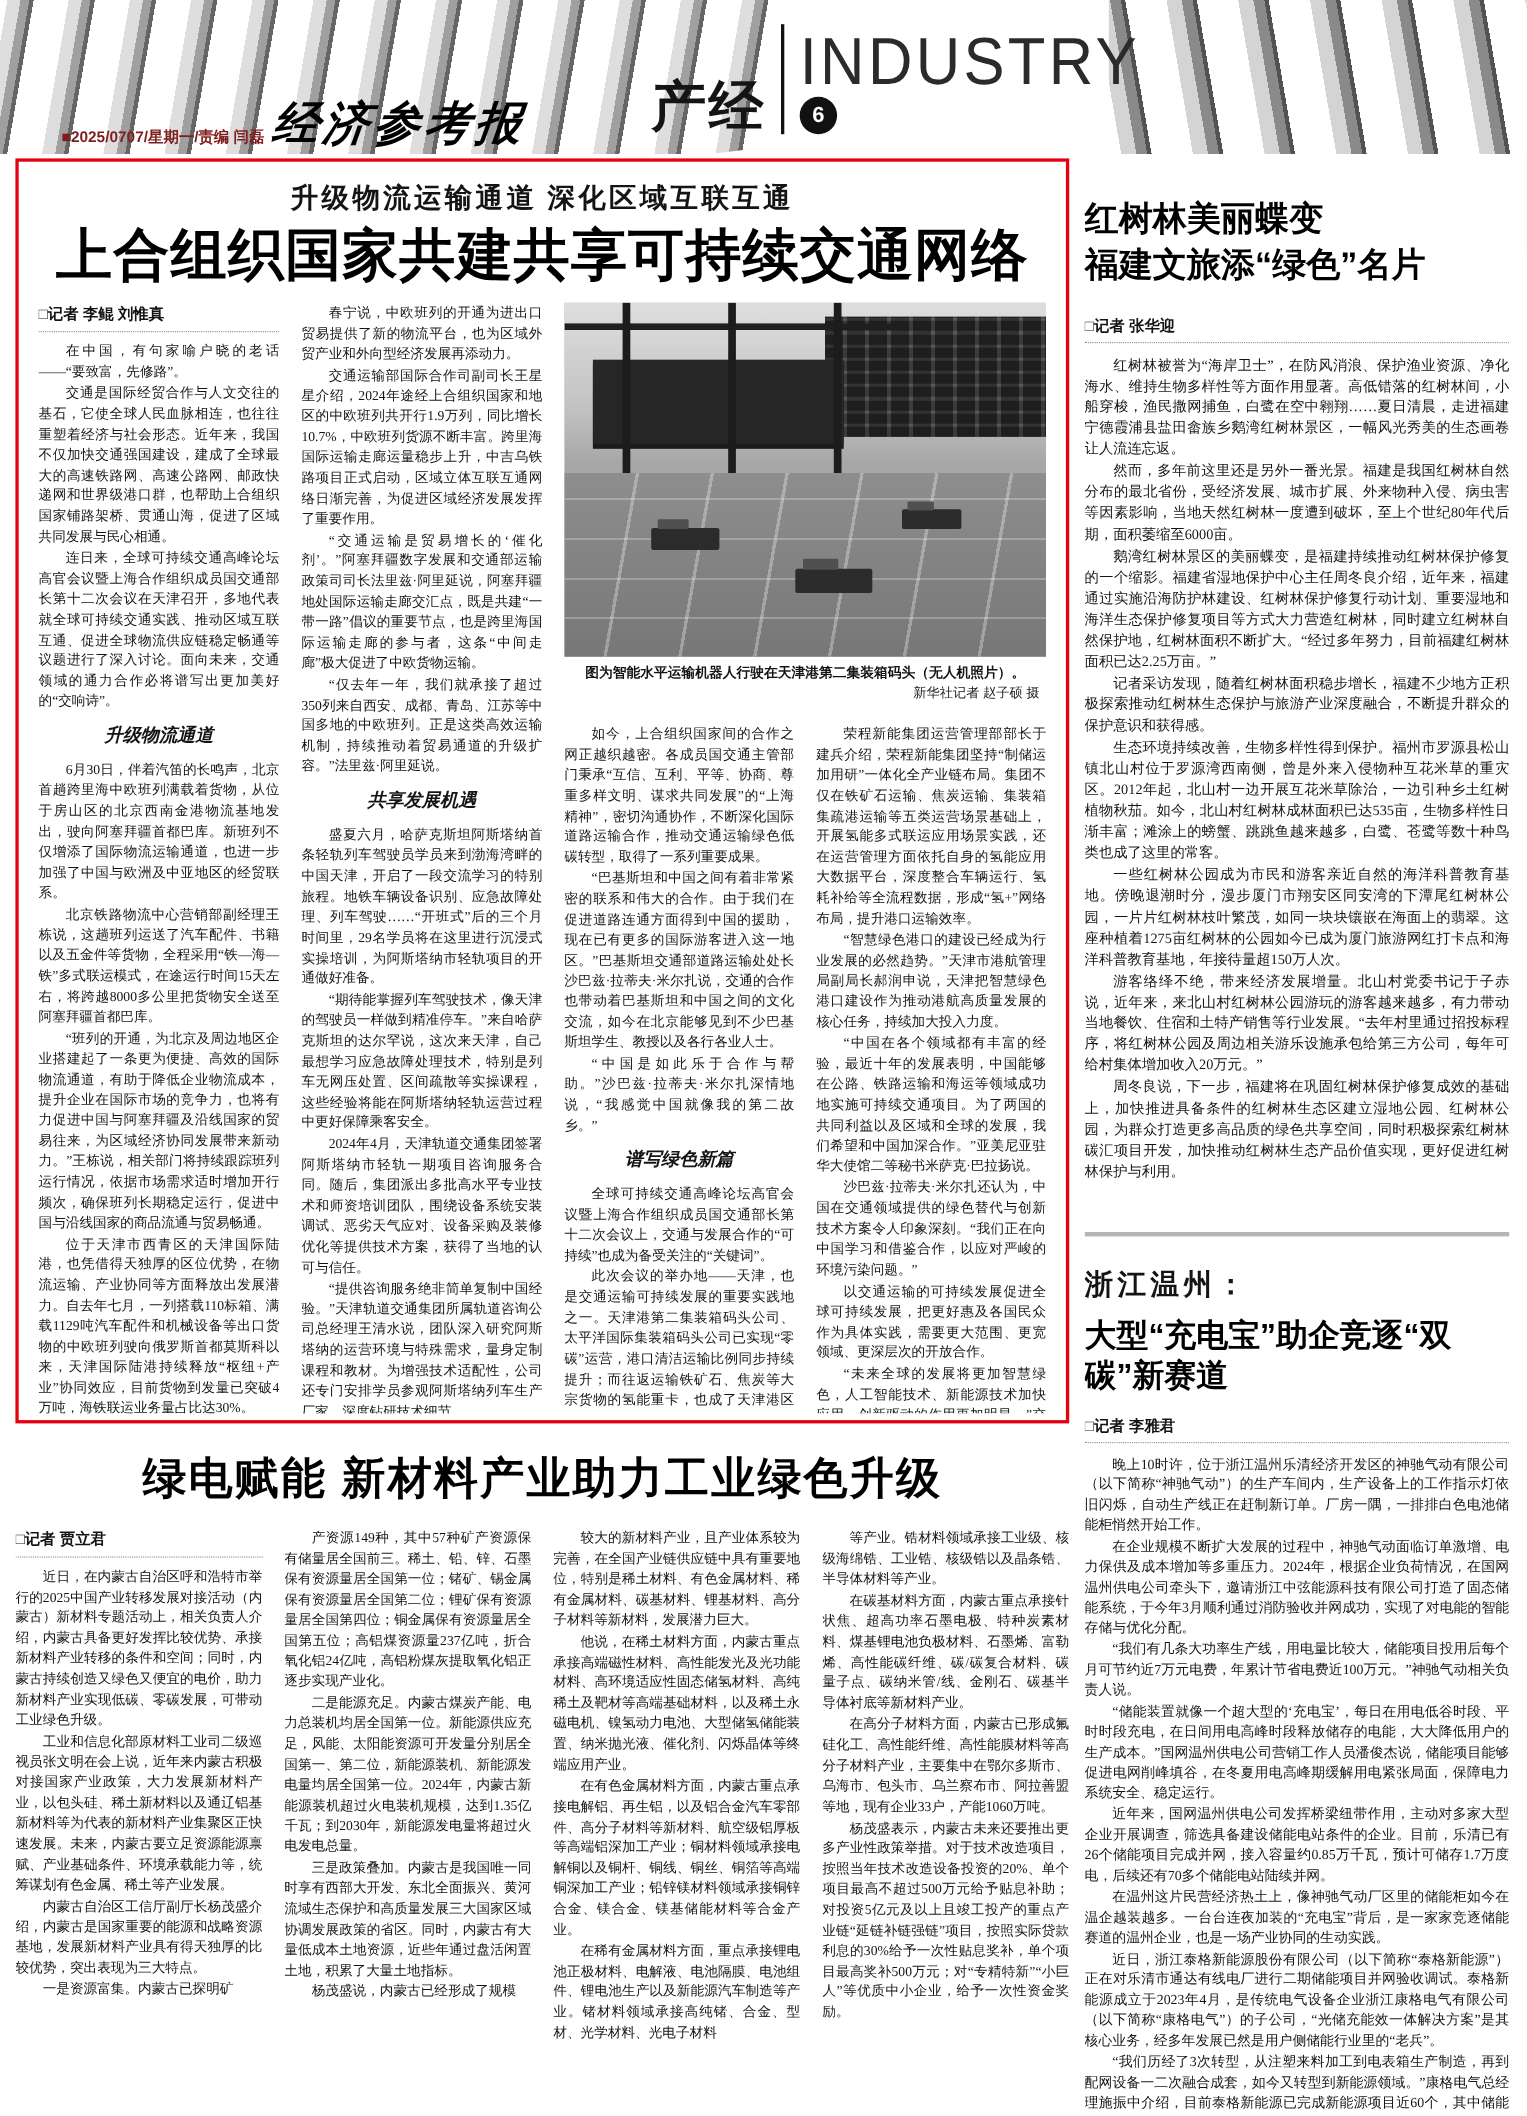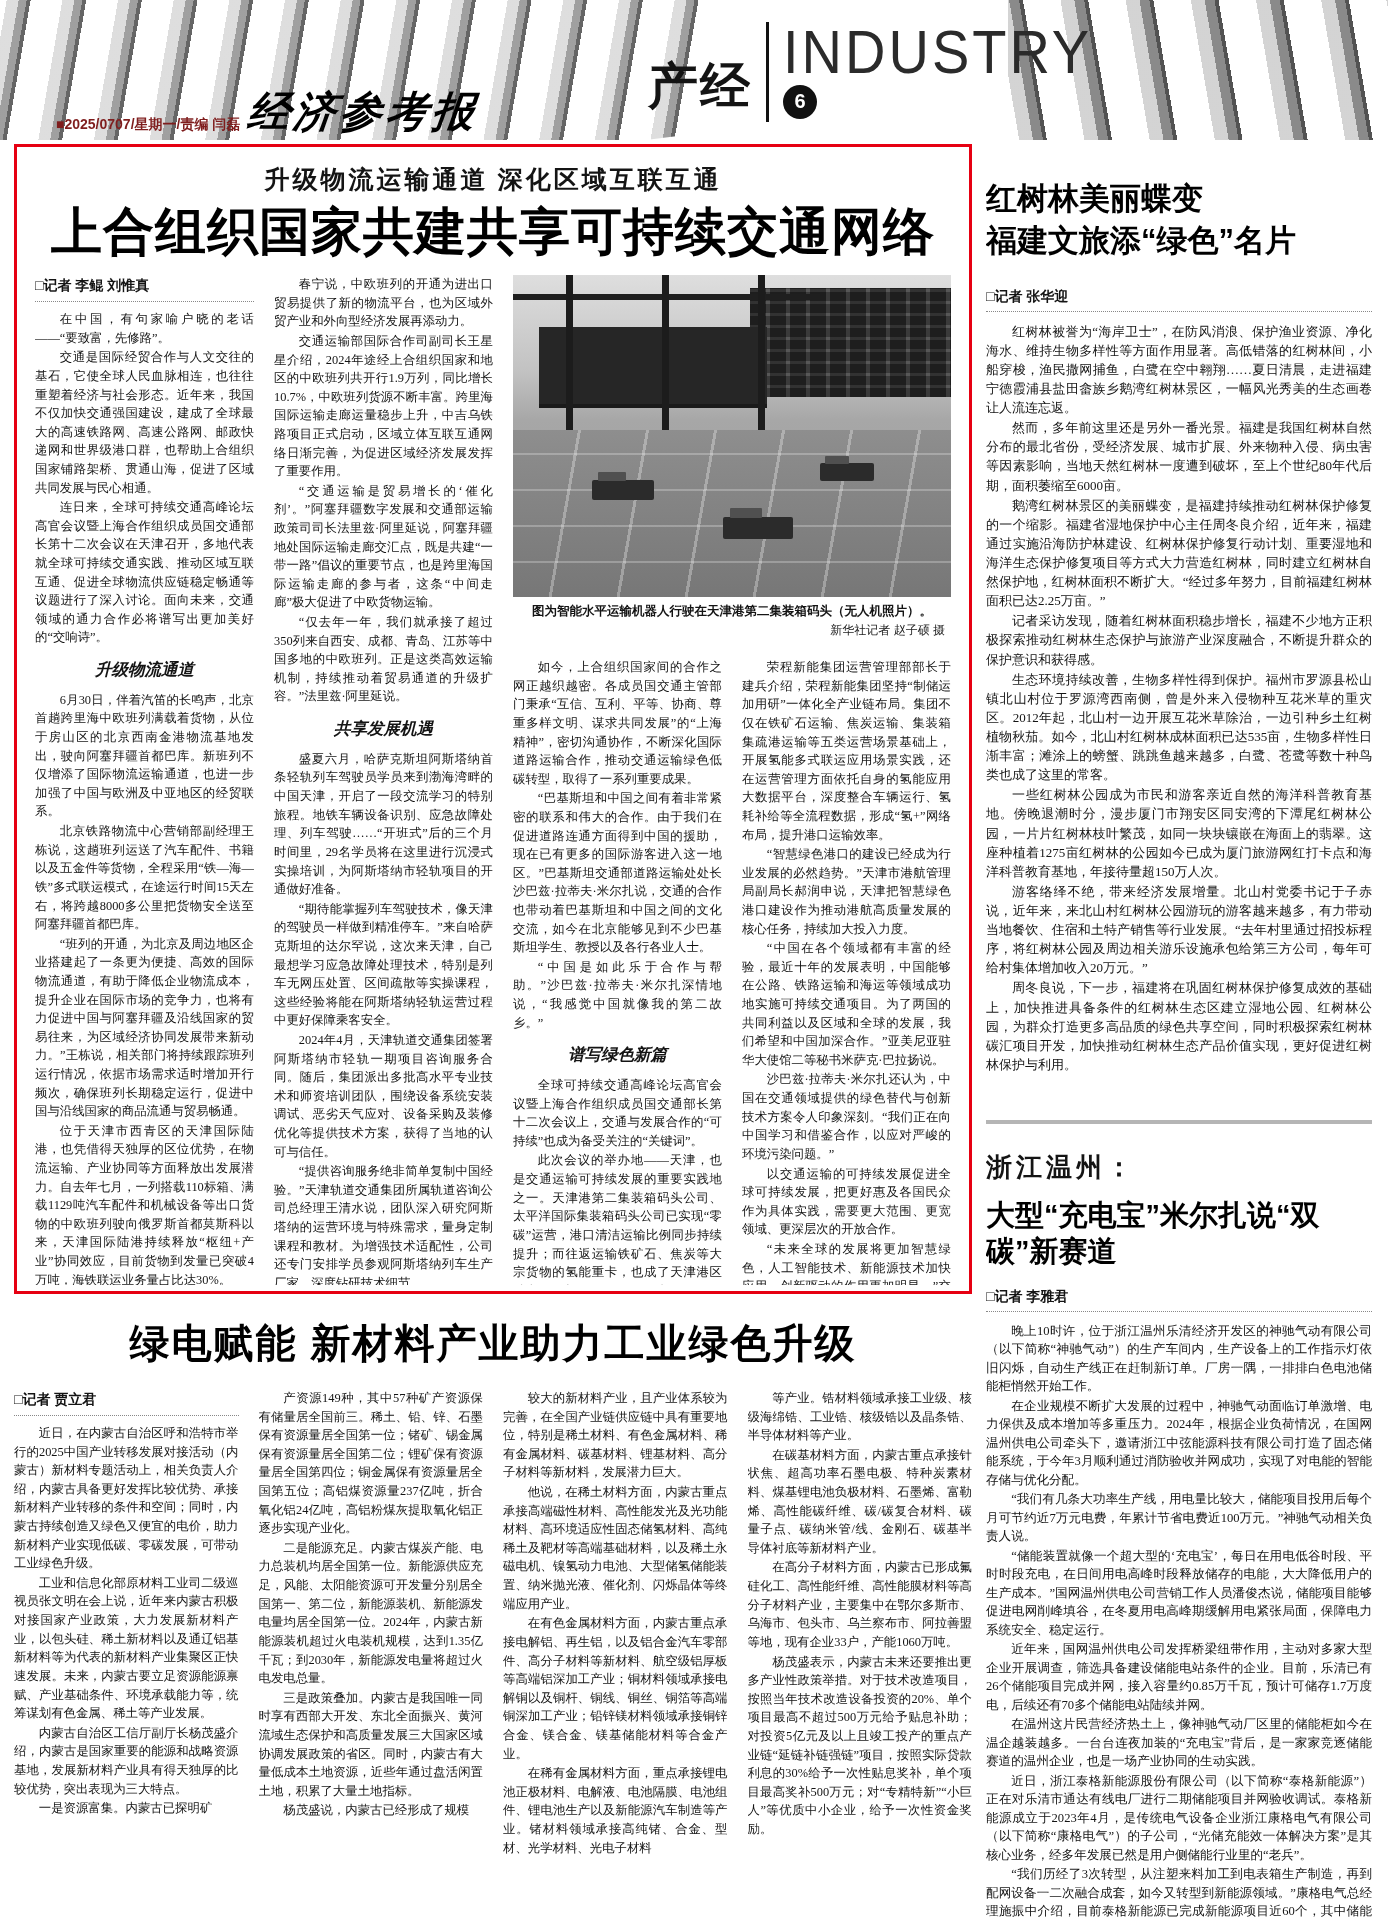--- a/index.html
+++ b/index.html
@@ -7,21 +7,21 @@
         font-family:"Liberation Serif",serif;color:#141414;overflow:hidden;}
   
   .header{position:relative;height:140px;overflow:hidden;background:#fff;}
   .swoosh{position:absolute;top:-40px;height:220px;pointer-events:none;}
   .swoosh.left{left:-60px;width:760px;transform:skewY(-7deg);
     background:repeating-linear-gradient(100deg,#ffffff 0 10px,#d8d8d8 10px 22px,#8f8f8f 22px 30px,#4a4a4a 30px 34px,#ffffff 34px 56px);
     opacity:.85;}
   .swoosh.right{right:-80px;width:460px;transform:skewY(9deg);
     background:repeating-linear-gradient(80deg,#ffffff 0 12px,#cfcfcf 12px 26px,#7d7d7d 26px 36px,#3f3f3f 36px 40px,#ffffff 40px 66px);
     opacity:.9;}
-  .section-block{position:absolute;left:648px;top:22px;display:flex;align-items:center;gap:14px;background:transparent;}
+  .section-block{position:absolute;left:592px;top:22px;display:flex;align-items:flex-end;gap:14px;background:transparent;}
   .section-cn{font-family:"Liberation Sans",sans-serif;font-weight:900;font-size:50px;line-height:1;margin-top:28px;letter-spacing:2px;}
   .section-divider{width:3px;height:100px;background:#111;}
   .section-en-wrap{display:flex;flex-direction:column;}
   .section-en{font-family:"Liberation Sans",sans-serif;font-weight:400;font-size:56px;line-height:.95;letter-spacing:3px;color:#2b2b2b;transform:scaleY(1.08);}
   .page-num{width:34px;height:34px;border-radius:50%;background:#111;color:#fff;display:flex;align-items:center;justify-content:center;
             font-family:"Liberation Sans",sans-serif;font-size:20px;font-weight:bold;margin-top:6px;}
   .date-line{position:absolute;left:36px;bottom:6px;font-family:"Liberation Sans",sans-serif;font-weight:bold;font-size:14px;color:#7f1d1d;margin-left:20px;}
   .masthead{position:absolute;left:248px;bottom:0px;font-size:42px;font-weight:bold;font-style:italic;
             font-family:"Liberation Serif",serif;letter-spacing:4px;transform:skewX(-6deg);color:#000;}
   
@@ -229,21 +229,21 @@
             <p class="para">记者采访发现，随着红树林面积稳步增长，福建不少地方正积极探索推动红树林生态保护与旅游产业深度融合，不断提升群众的保护意识和获得感。</p>
             <p class="para">生态环境持续改善，生物多样性得到保护。福州市罗源县松山镇北山村位于罗源湾西南侧，曾是外来入侵物种互花米草的重灾区。2012年起，北山村一边开展互花米草除治，一边引种乡土红树植物秋茄。如今，北山村红树林成林面积已达535亩，生物多样性日渐丰富；滩涂上的螃蟹、跳跳鱼越来越多，白鹭、苍鹭等数十种鸟类也成了这里的常客。</p>
             <p class="para">一些红树林公园成为市民和游客亲近自然的海洋科普教育基地。傍晚退潮时分，漫步厦门市翔安区同安湾的下潭尾红树林公园，一片片红树林枝叶繁茂，如同一块块镶嵌在海面上的翡翠。这座种植着1275亩红树林的公园如今已成为厦门旅游网红打卡点和海洋科普教育基地，年接待量超150万人次。</p>
             <p class="para">游客络绎不绝，带来经济发展增量。北山村党委书记于子赤说，近年来，来北山村红树林公园游玩的游客越来越多，有力带动当地餐饮、住宿和土特产销售等行业发展。“去年村里通过招投标程序，将红树林公园及周边相关游乐设施承包给第三方公司，每年可给村集体增加收入20万元。”</p>
             <p class="para">周冬良说，下一步，福建将在巩固红树林保护修复成效的基础上，加快推进具备条件的红树林生态区建立湿地公园、红树林公园，为群众打造更多高品质的绿色共享空间，同时积极探索红树林碳汇项目开发，加快推动红树林生态产品价值实现，更好促进红树林保护与利用。</p>
           </div>
       </div>
 
       <div class="sb2">
         <div class="sb2-kicker">浙江温州：</div>
-        <h2 class="sb2-headline">大型“充电宝”米尔扎说“双碳”新赛道</h2>
+        <h2 class="sb2-headline">大型“充电宝”助企竞逐“双碳”新赛道</h2>
         <div class="sb-byline">□记者 李雅君</div>
         <div class="sb-body" style="font-size:12.6px;">
             <p class="para">晚上10时许，位于浙江温州乐清经济开发区的神驰气动有限公司（以下简称“神驰气动”）的生产车间内，生产设备上的工作指示灯依旧闪烁，自动生产线正在赶制新订单。厂房一隅，一排排白色电池储能柜悄然开始工作。</p>
             <p class="para">在企业规模不断扩大发展的过程中，神驰气动面临订单激增、电力保供及成本增加等多重压力。2024年，根据企业负荷情况，在国网温州供电公司牵头下，邀请浙江中弦能源科技有限公司打造了固态储能系统，于今年3月顺利通过消防验收并网成功，实现了对电能的智能存储与优化分配。</p>
             <p class="para">“我们有几条大功率生产线，用电量比较大，储能项目投用后每个月可节约近7万元电费，年累计节省电费近100万元。”神驰气动相关负责人说。</p>
             <p class="para">“储能装置就像一个超大型的‘充电宝’，每日在用电低谷时段、平时时段充电，在日间用电高峰时段释放储存的电能，大大降低用户的生产成本。”国网温州供电公司营销工作人员潘俊杰说，储能项目能够促进电网削峰填谷，在冬夏用电高峰期缓解用电紧张局面，保障电力系统安全、稳定运行。</p>
             <p class="para">近年来，国网温州供电公司发挥桥梁纽带作用，主动对多家大型企业开展调查，筛选具备建设储能电站条件的企业。目前，乐清已有26个储能项目完成并网，接入容量约0.85万千瓦，预计可储存1.7万度电，后续还有70多个储能电站陆续并网。</p>
             <p class="para">在温州这片民营经济热土上，像神驰气动厂区里的储能柜如今在温企越装越多。一台台连夜加装的“充电宝”背后，是一家家竞逐储能赛道的温州企业，也是一场产业协同的生动实践。</p>
             <p class="para">近日，浙江泰格新能源股份有限公司（以下简称“泰格新能源”）正在对乐清市通达有线电厂进行二期储能项目并网验收调试。泰格新能源成立于2023年4月，是传统电气设备企业浙江康格电气有限公司（以下简称“康格电气”）的子公司，“光储充能效一体解决方案”是其核心业务，经多年发展已然是用户侧储能行业里的“老兵”。</p>
             <p class="para">“我们历经了3次转型，从注塑来料加工到电表箱生产制造，再到配网设备一二次融合成套，如今又转型到新能源领域。”康格电气总经理施振中介绍，目前泰格新能源已完成新能源项目近60个，其中储能作为核心项目已完成40兆瓦以上。</p>

